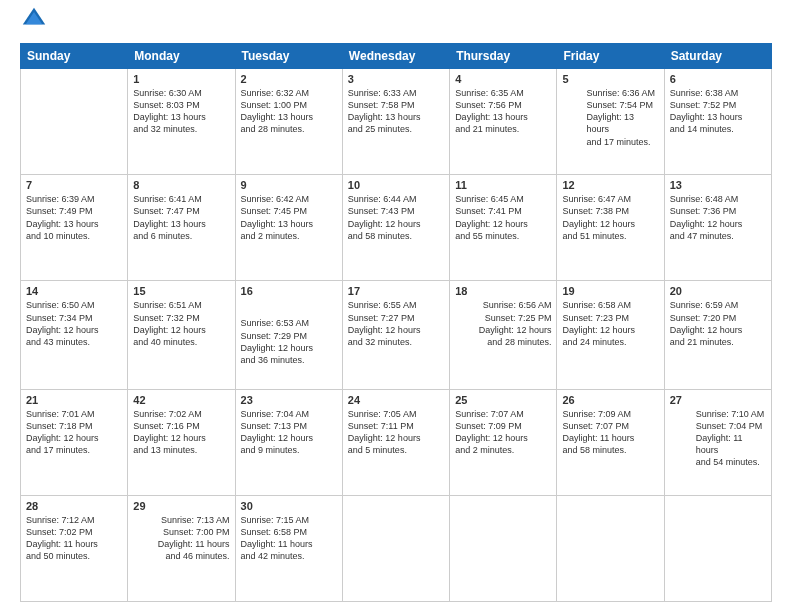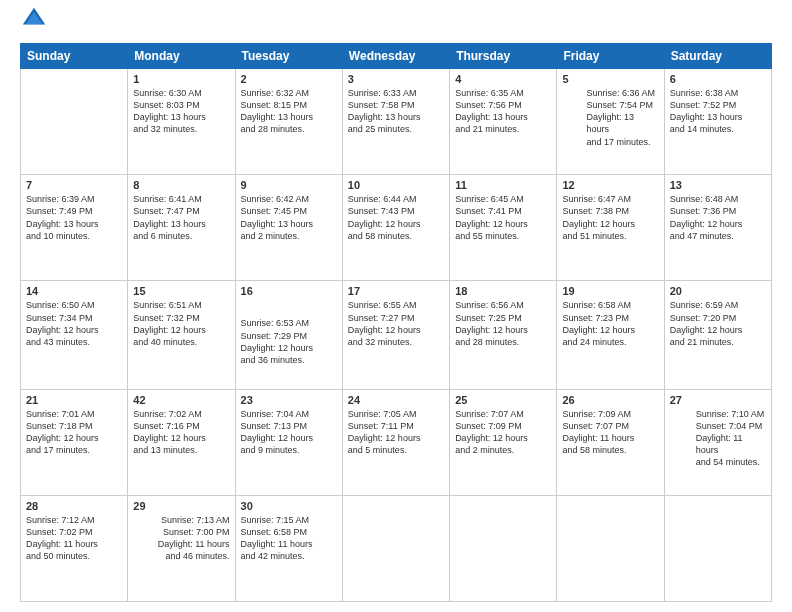--- a/index.html
+++ b/index.html
@@ -139,21 +139,21 @@
           <td>
             <span class="day-num">1</span>
             <div class="cell-text" style="white-space: pre-line;">Sunrise: 6:30 AM
 Sunset: 8:03 PM
 Daylight: 13 hours
 and 32 minutes.</div>
           </td>
           <td>
             <span class="day-num">2</span>
             <div class="cell-text" style="white-space: pre-line;">Sunrise: 6:32 AM
-Sunset: 8:15 PM
+Sunset: 1:00 PM
 Daylight: 13 hours
 and 28 minutes.</div>
           </td>
           <td>
             <span class="day-num">3</span>
             <div class="cell-text" style="white-space: pre-line;">Sunrise: 6:33 AM
 Sunset: 7:58 PM
 Daylight: 13 hours
 and 25 minutes.</div>
           </td>
@@ -254,21 +254,21 @@
           </td>
           <td>
             <span class="day-num">17</span>
             <div class="cell-text" style="white-space: pre-line;">Sunrise: 6:55 AM
 Sunset: 7:27 PM
 Daylight: 12 hours
 and 32 minutes.</div>
           </td>
           <td>
             <span class="day-num">18</span>
-            <div class="cell-text" style="white-space: pre-line;">Sunrise: 6:56 AM
+            <div class="cell-text" style="white-space: pre-line; text-align: right;">Sunrise: 6:56 AM
 Sunset: 7:25 PM
 Daylight: 12 hours
 and 28 minutes.</div>
           </td>
           <td>
             <span class="day-num">19</span>
             <div class="cell-text" style="white-space: pre-line;">Sunrise: 6:58 AM
 Sunset: 7:23 PM
 Daylight: 12 hours
 and 24 minutes.</div>

